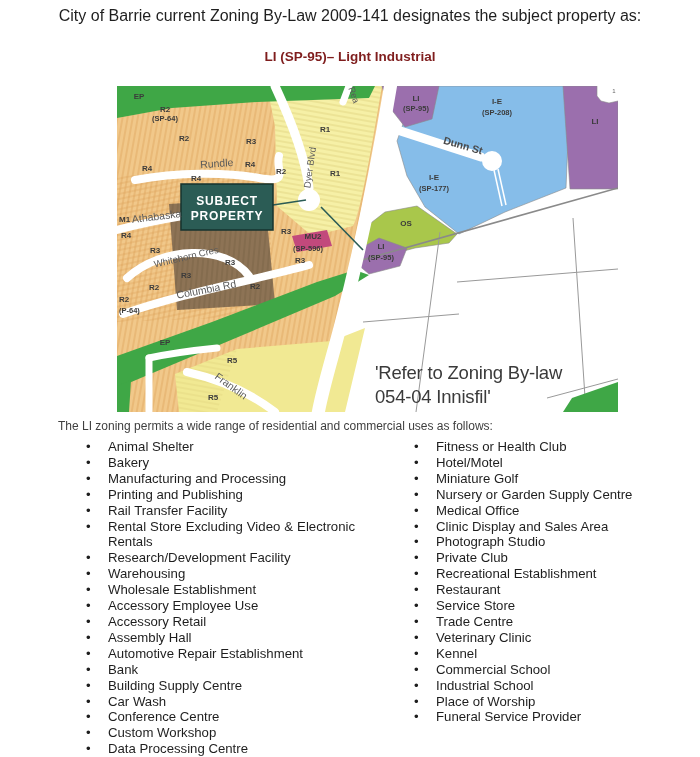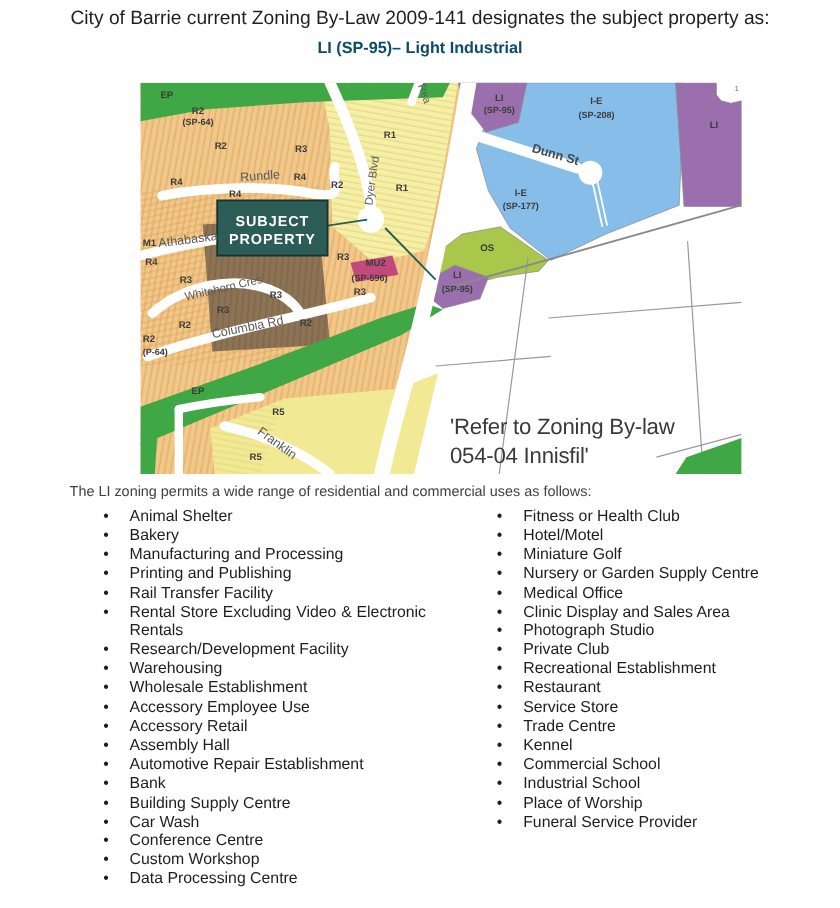--- a/index.html
+++ b/index.html
@@ -1,18 +1,18 @@
 <!DOCTYPE html>
 <html><head>
 <meta charset="utf-8">
 <style>
   html,body{margin:0;padding:0;background:#fff}
   body{width:700px;height:757px;overflow:hidden;font-family:"Liberation Sans",sans-serif;color:#1e1e1e;-webkit-font-smoothing:antialiased}
   .title{margin-top:7px;text-align:center;font-size:16px;color:#1f1f1f}
-  .subtitle{margin-top:7px;text-align:center;font-size:13.5px;font-weight:700;color:#0c4a6e}
+  .subtitle{margin-top:24px;text-align:center;font-size:13.5px;font-weight:700;color:#7f1d1d}
   #map-svg{display:block;margin:22px 0 0 117px}
   #map-svg text{font-family:"Liberation Sans",sans-serif}
   .intro{margin:7px 0 0 58px;font-size:12px;color:#404040}
   .cols{display:flex;margin:6px 0 0 58px}
   .col{list-style:none;margin:0;padding:0}
   .col li{position:relative;padding-left:50px;font-size:13.2px;line-height:15.9px;color:#1e1e1e}
   .col li::before{content:"\2022";position:absolute;left:28px;top:0}
   .col.left{width:297px}
   .col.right{width:262px;margin-left:31px}
   .col li.justify{text-align:justify}
@@ -184,19 +184,20 @@
       <li>Miniature Golf</li>
       <li>Nursery or Garden Supply Centre</li>
       <li>Medical Office</li>
       <li>Clinic Display and Sales Area</li>
       <li>Photograph Studio</li>
       <li>Private Club</li>
       <li>Recreational Establishment</li>
       <li>Restaurant</li>
       <li>Service Store</li>
       <li>Trade Centre</li>
+      <li>Veterinary Clinic</li>
       <li>Kennel</li>
       <li>Commercial School</li>
       <li>Industrial School</li>
       <li>Place of Worship</li>
       <li>Funeral Service Provider</li>
     </ul>
 </div>
 
 </body></html>

